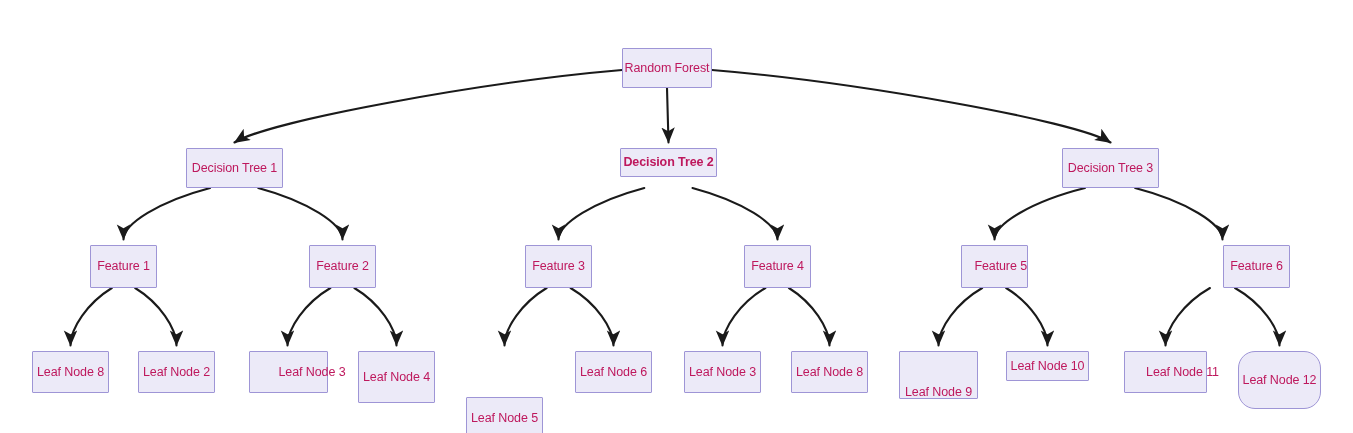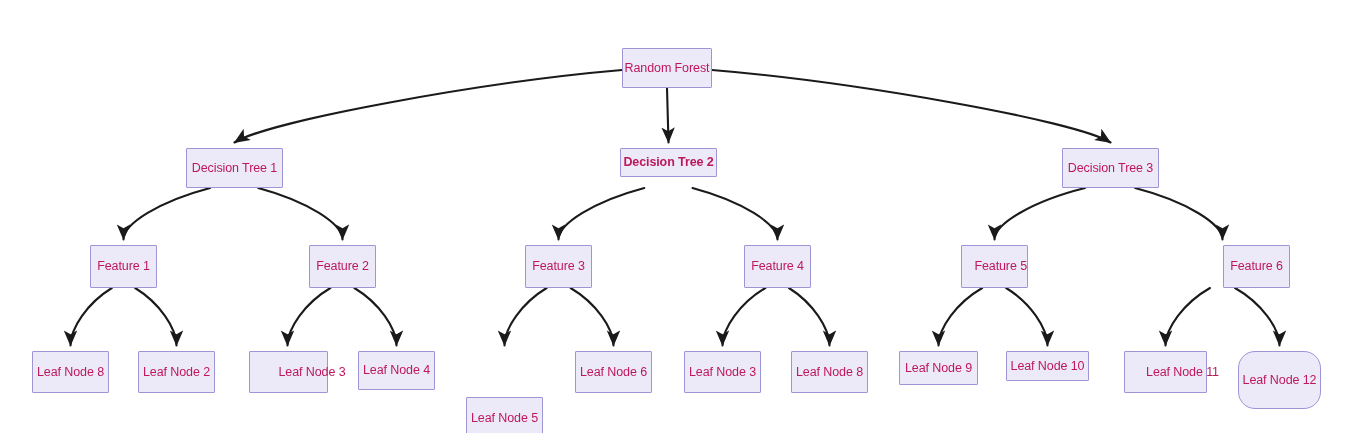--- a/index.html
+++ b/index.html
@@ -114,36 +114,36 @@
       </div>
       <div class="node" style="left: 32px; top: 351px; width: 77px; height: 42px;">
         <span class="node-label">Leaf Node 8</span>
       </div>
       <div class="node" style="left: 138px; top: 351px; width: 77px; height: 42px;">
         <span class="node-label">Leaf Node 2</span>
       </div>
       <div class="node" style="left: 249px; top: 351px; width: 79px; height: 42px; padding-left: 47px;">
         <span class="node-label">Leaf Node 3</span>
       </div>
-      <div class="node" style="left: 358px; top: 351px; width: 77px; height: 39px;">
+      <div class="node" style="left: 358px; top: 351px; width: 77px; height: 52px;">
         <span class="node-label">Leaf Node 4</span>
       </div>
       <div class="node" style="left: 466px; top: 351px; width: 77px; height: 42px; margin-top: 46px;">
         <span class="node-label">Leaf Node 5</span>
       </div>
       <div class="node" style="left: 575px; top: 351px; width: 77px; height: 42px;">
         <span class="node-label">Leaf Node 6</span>
       </div>
       <div class="node" style="left: 684px; top: 351px; width: 77px; height: 42px;">
         <span class="node-label">Leaf Node 3</span>
       </div>
       <div class="node" style="left: 791px; top: 351px; width: 77px; height: 42px;">
         <span class="node-label">Leaf Node 8</span>
       </div>
-      <div class="node" style="left: 899px; top: 351px; width: 79px; height: 34px;">
+      <div class="node" style="left: 899px; top: 351px; width: 79px; height: 48px; align-items: flex-end;">
         <span class="node-label">Leaf Node 9</span>
       </div>
       <div class="node" style="left: 1006px; top: 351px; width: 83px; height: 30px;">
         <span class="node-label">Leaf Node 10</span>
       </div>
       <div class="node" style="left: 1124px; top: 351px; width: 83px; height: 42px; padding-left: 34px;">
         <span class="node-label">Leaf Node 11</span>
       </div>
       <div class="node" style="left: 1238px; top: 351px; width: 83px; height: 58px; border-radius: 17px;">
         <span class="node-label">Leaf Node 12</span>

